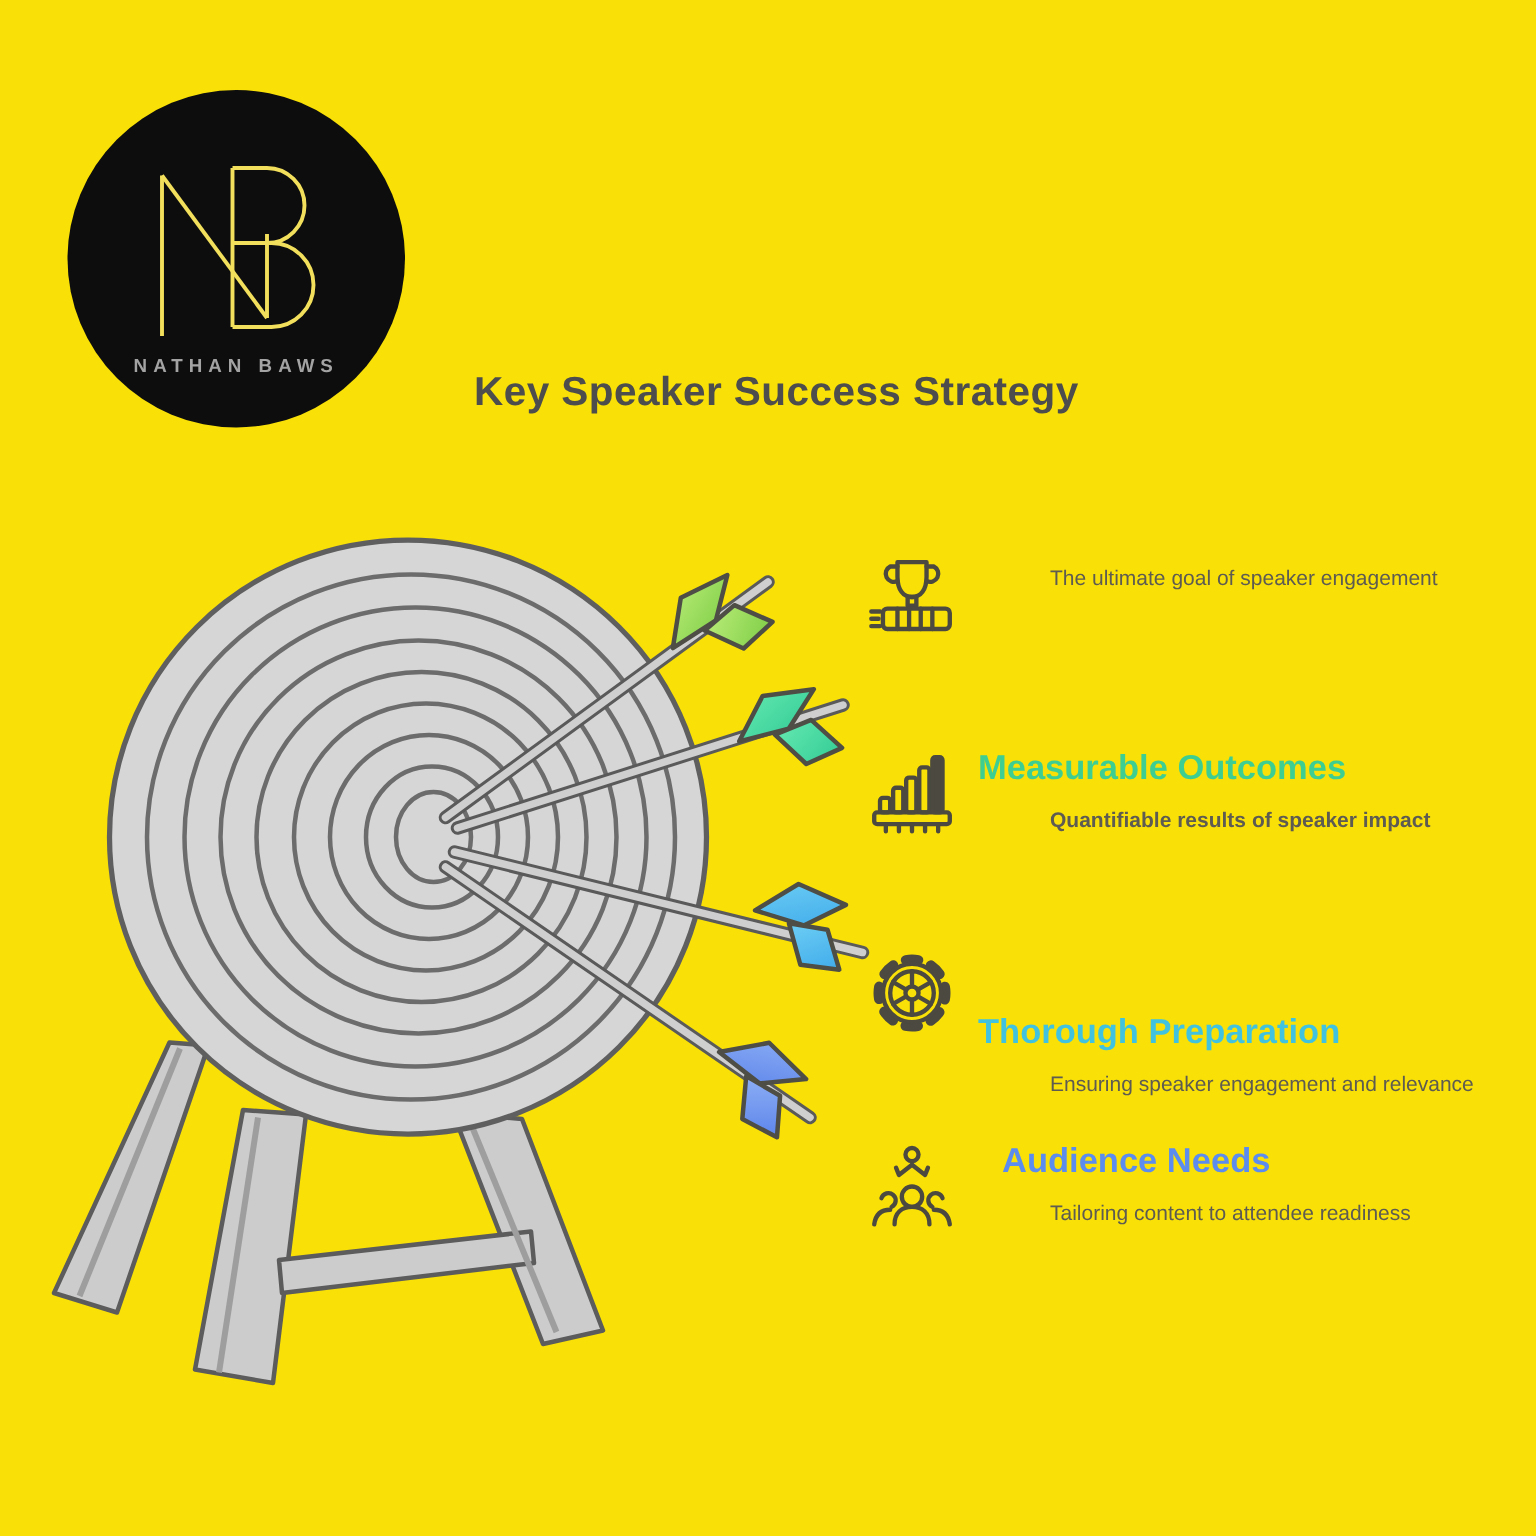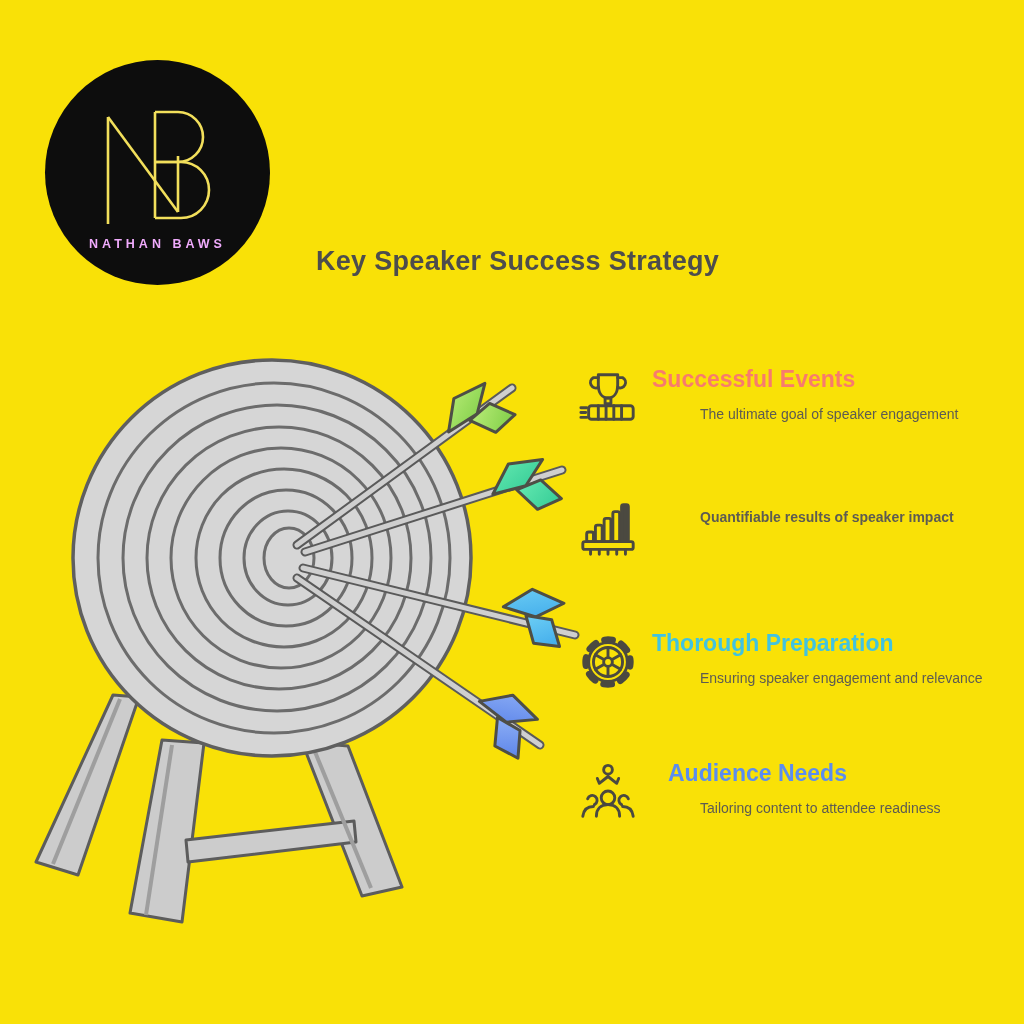--- a/index.html
+++ b/index.html
@@ -26,21 +26,21 @@
     <svg width="225" height="225" viewBox="0 0 225 225">
       <g fill="none" stroke="#F2DF5B" stroke-width="2.6">
         <path d="M63,57 V164"></path>
         <path d="M63,57 L133,152"></path>
         <path d="M133,152 V96"></path>
         <path d="M110,52 V158"></path>
         <path d="M110,52 h23 a25,25 0 0 1 0,50 h-23"></path>
         <path d="M110,102 h26 a28,28 0 0 1 0,56 h-26"></path>
       </g>
     </svg>
-    <div class="logo-text" style="color: #f0abfc; text-align: center;">NATHAN BAWS</div>
+    <div class="logo-text" style="color: #a3a3a3; text-align: center;">NATHAN BAWS</div>
   </div>
 
   <div class="title" style="color: rgb(77, 77, 77);">Key Speaker Success Strategy</div>
 
   <svg class="target-svg" width="580" height="600" viewBox="0 0 580 600">
     <defs>
       <linearGradient id="g1" x1="0" y1="0" x2="1" y2="1">
         <stop offset="0" stop-color="#B9EC77"></stop>
         <stop offset="1" stop-color="#7FCE47"></stop>
       </linearGradient>
@@ -122,52 +122,52 @@
       <svg class="icon-box" viewBox="0 0 64 64" fill="none" stroke="#4B4940" stroke-width="3" stroke-linecap="round" stroke-linejoin="round">
         <path d="M22,8 h20 v10 c0,9 -4,14 -10,14 c-6,0 -10,-5 -10,-14 z"></path>
         <path d="M22,11 h-5 a5.5,5.5 0 0 0 5,10"></path>
         <path d="M42,11 h5 a5.5,5.5 0 0 1 -5,10"></path>
         <path d="M29,32 h6 v6 h-6 z"></path>
         <rect x="12" y="40" width="46" height="14" rx="3"></rect>
         <path d="M22,40 v14 M30,40 v14 M38,40 v14 M46,40 v14"></path>
         <path d="M4,42 h6 M4,47 h5 M4,52 h6"></path>
       </svg>
       <div class="item-text">
-        <div class="item-title" style="color: rgb(248, 123, 109);">Successful Events</div>
         <div class="item-desc" style="color: rgb(93, 91, 82);">The ultimate goal of speaker engagement</div>
       </div>
     </div>
 
     <div class="item" style="top:132px">
       <svg class="icon-box" viewBox="0 0 64 64" fill="none" stroke="#4B4940" stroke-width="3" stroke-linecap="round" stroke-linejoin="round">
         <rect x="6" y="44" width="52" height="8" rx="2"></rect>
         <path d="M14,52 v5 M23,52 v5 M32,52 v5 M41,52 v5 M50,52 v5"></path>
         <rect x="10" y="34" width="7" height="10" rx="2"></rect>
         <rect x="19" y="27" width="7" height="17" rx="2"></rect>
         <rect x="28" y="20" width="7" height="24" rx="2"></rect>
         <rect x="37" y="13" width="7" height="31" rx="2"></rect>
         <rect x="46" y="6" width="7" height="38" rx="2" fill="#4B4940"></rect>
       </svg>
       <div class="item-text">
+        <div class="item-title" style="color: rgb(63, 206, 145);">Measurable Outcomes</div>
         <div class="item-desc" style="color: rgb(93, 91, 82); font-weight: bold;">Quantifiable results of speaker impact</div>
       </div>
     </div>
 
     <div class="item" style="top:264px">
       <svg class="icon-box" viewBox="0 0 64 64" fill="none" stroke="#4B4940" stroke-width="3" stroke-linecap="round" stroke-linejoin="round">
         <g>
           <circle cx="32" cy="32" r="23" stroke-width="7" stroke-dasharray="8.5 9.5" stroke-dashoffset="4"></circle>
           <circle cx="32" cy="32" r="20"></circle>
           <circle cx="32" cy="32" r="15"></circle>
           <circle cx="32" cy="32" r="4.5"></circle>
           <path d="M32,17 v10 M32,37 v10 M19,24.5 l8.7,5 M36.3,34.5 l8.7,5 M19,39.5 l8.7,-5 M36.3,29.5 l8.7,-5"></path>
         </g>
       </svg>
       <div class="item-text">
-        <div class="item-title" style="color: rgb(65, 195, 224);">Thorough Preparation</div>
+        <div class="item-title" style="color: rgb(65, 195, 224); margin-top: 44px;">Thorough Preparation</div>
         <div class="item-desc" style="color: rgb(93, 91, 82);">Ensuring speaker engagement and relevance</div>
       </div>
     </div>
 
     <div class="item" style="top:394px">
       <svg class="icon-box" viewBox="0 0 64 64" fill="none" stroke="#4B4940" stroke-width="3" stroke-linecap="round" stroke-linejoin="round">
         <circle cx="32" cy="9" r="4.5"></circle>
         <path d="M32,16 l-9,7 M23,23 l-2,-5"></path>
         <path d="M32,16 l9,7 M41,23 l2,-5"></path>
         <circle cx="32" cy="38" r="7"></circle>

